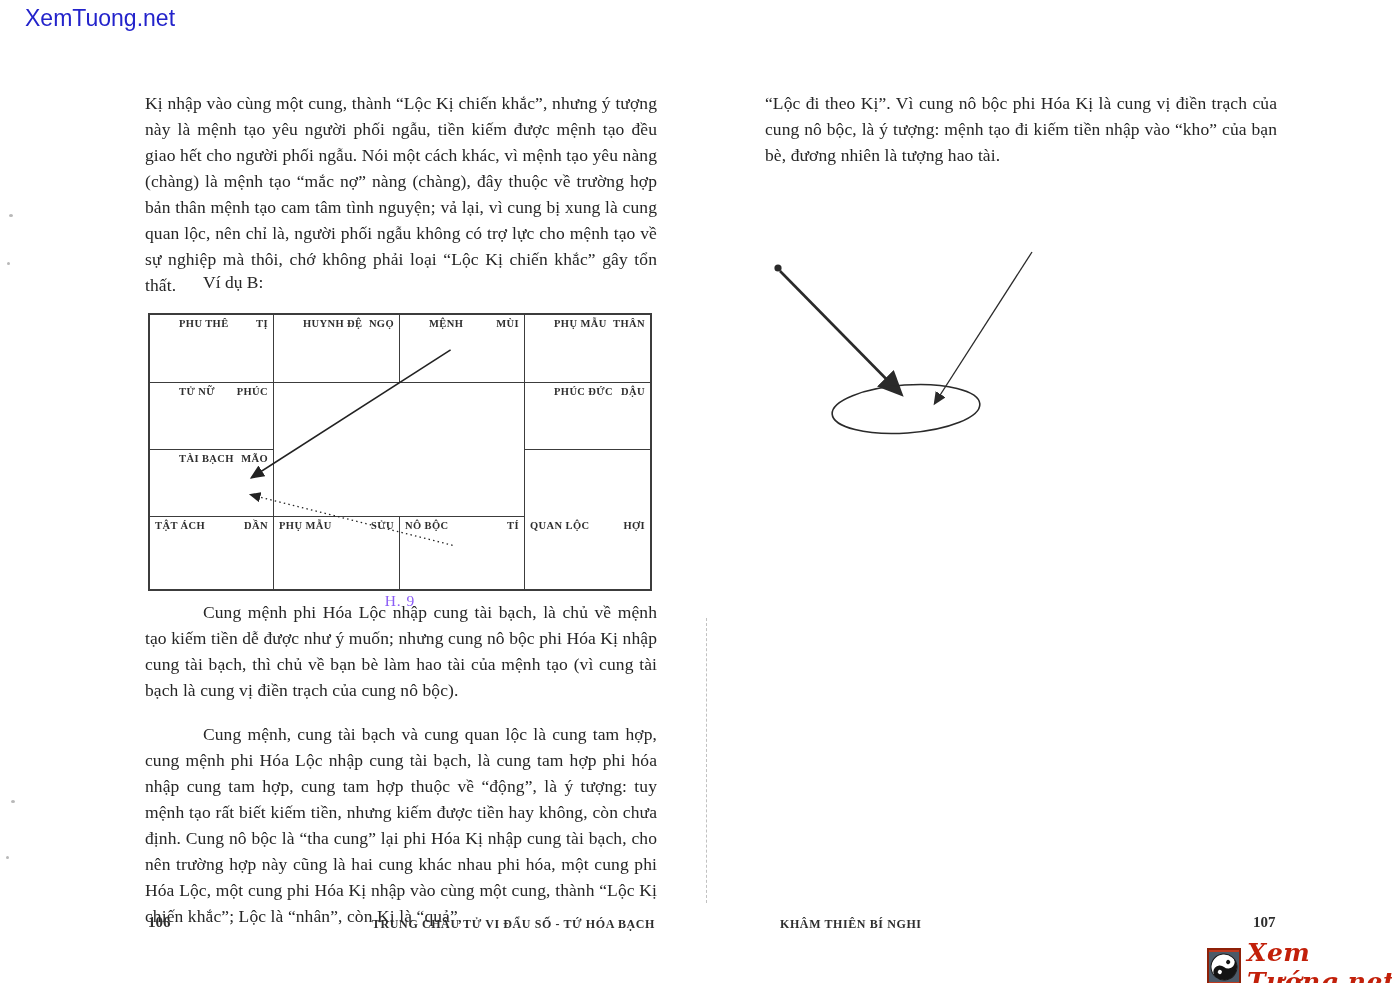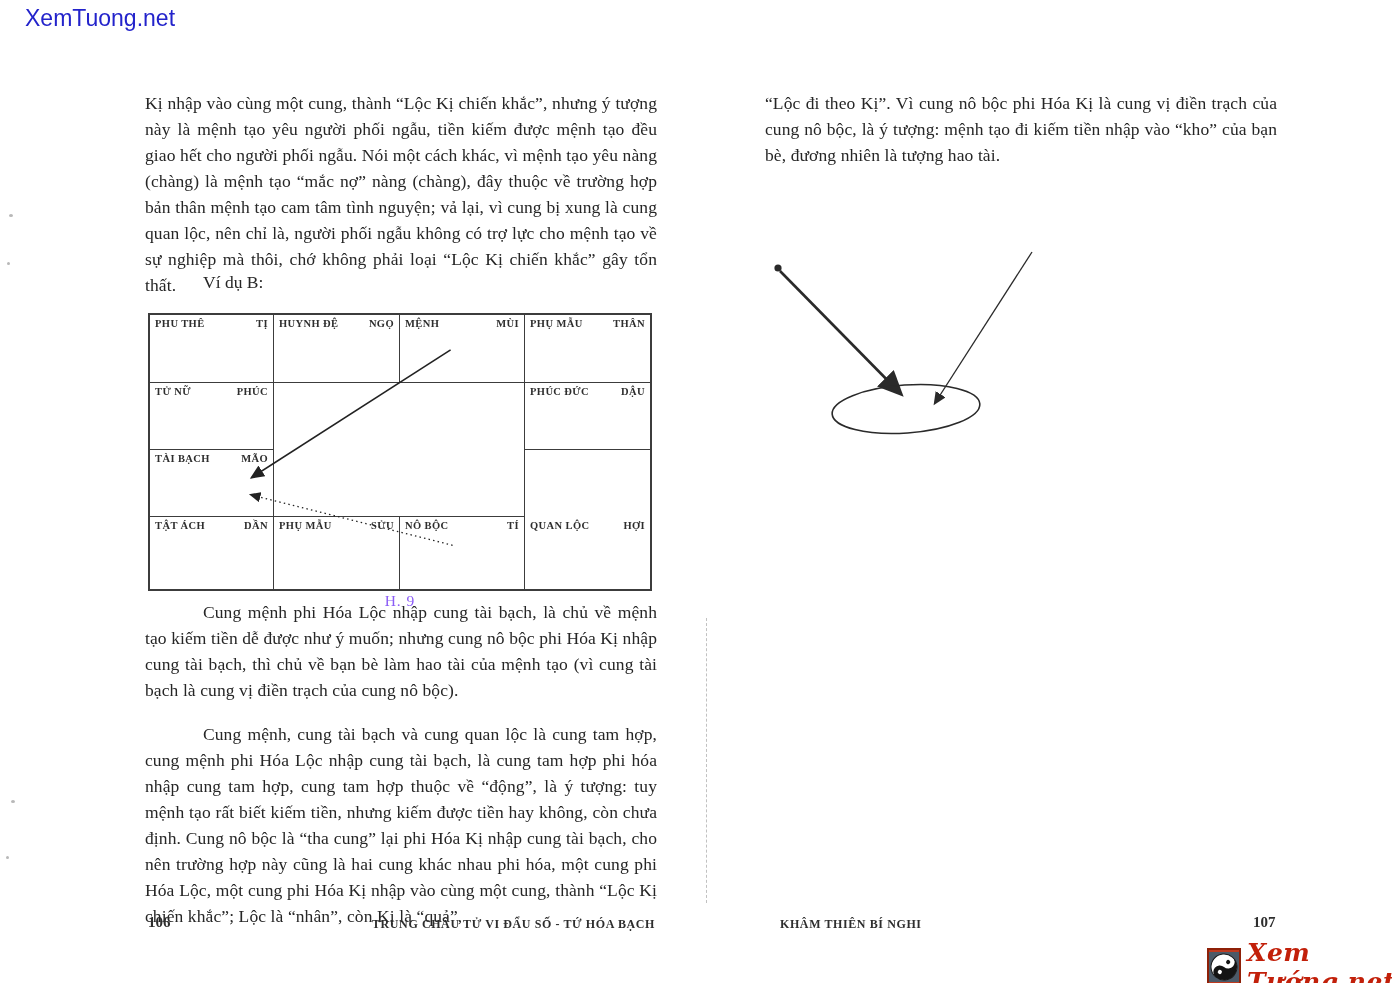--- a/index.html
+++ b/index.html
@@ -36,21 +36,21 @@
     border:2px solid #3c3c3c;
   }
   .cell { position:relative; }
   .cell .lblrow {
     display:flex; justify-content:space-between;
     padding:3px 5px 0 5px;
     font-weight:bold; font-size:10.5px; letter-spacing:0.4px;
     color:#2e2e2e; white-space:nowrap;
   }
   .bR { border-right:1px solid #3c3c3c; }
-  .bB { border-bottom:1px solid #3c3c3c; }
+  .bB { border-bottom:1px solid #3c3c3c;padding-left:24px; }
   .cell-center { grid-column:2 / span 2; grid-row:2 / span 2; }
   .chart-arrows {
     position:absolute; left:0; top:0; width:100%; height:100%;
     overflow:visible; pointer-events:none;
   }
   .figure-caption {
     position:absolute; left:148px; top:592px; width:504px;
     text-align:center; font-size:15.5px; color:#8b5cf6; letter-spacing:1px;
   }
 

